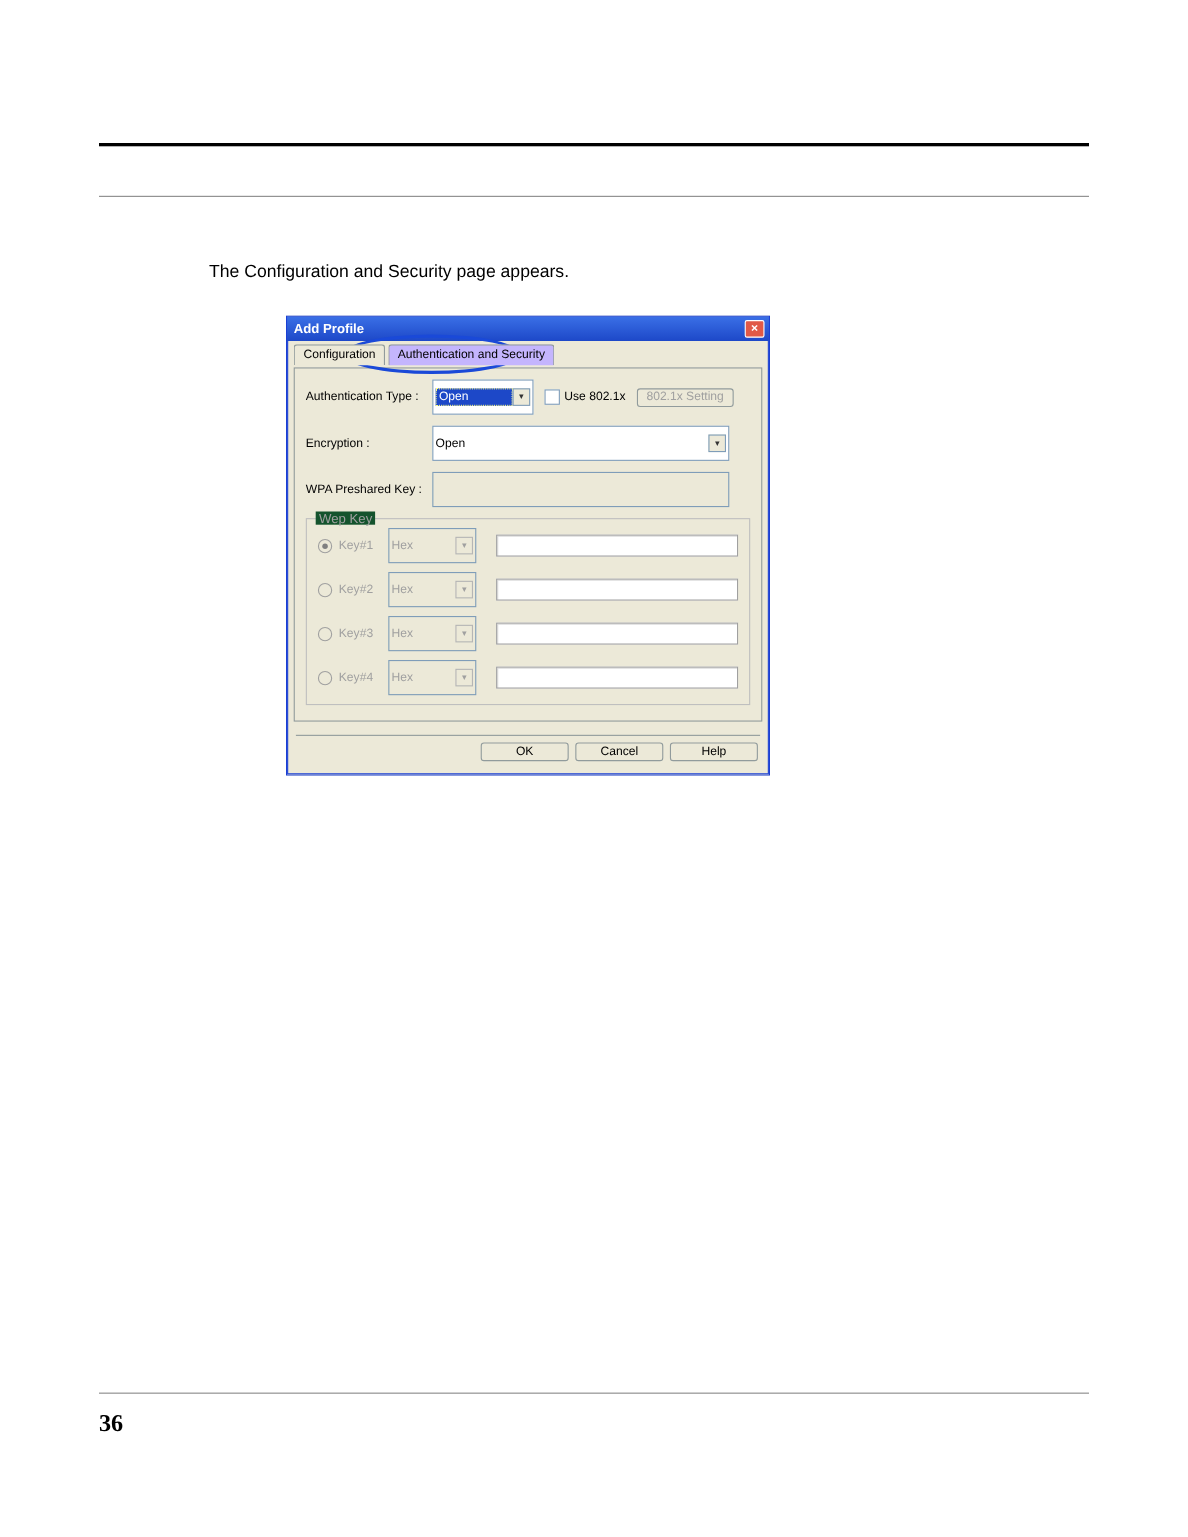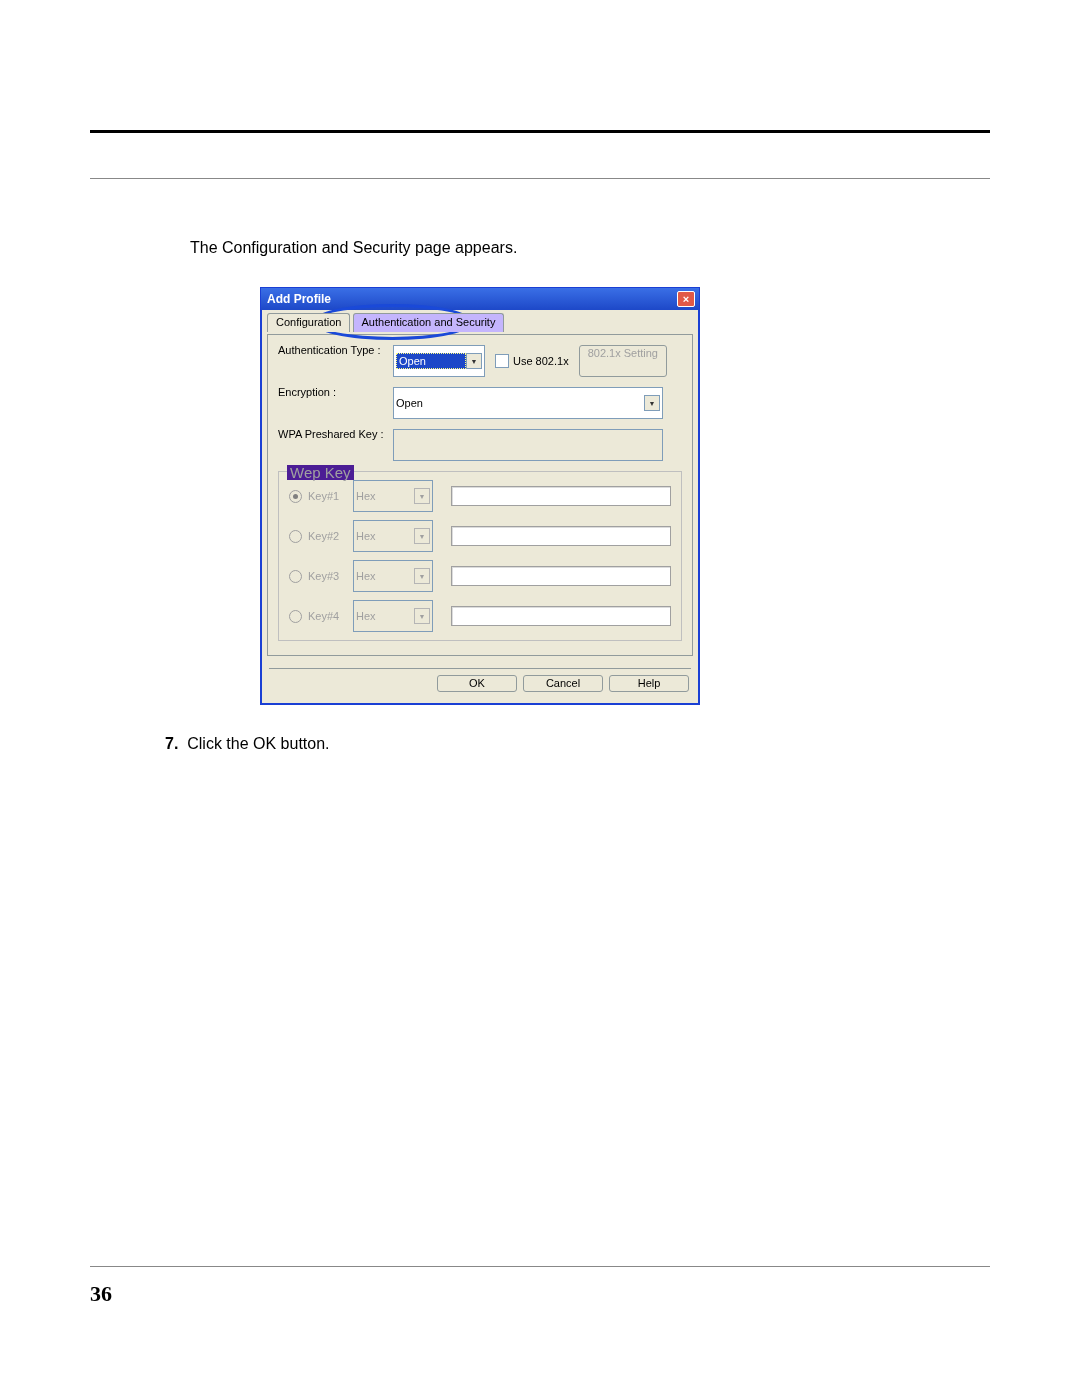--- a/index.html
+++ b/index.html
@@ -131,20 +131,21 @@
   .panel {
     border: 1px solid #919b9c;
     background: #ece9d8;
     padding: 10px 10px 14px 10px;
     box-sizing: border-box;
   }
 
   
   .row {
     display: flex;
+    align-items: center;
     margin-bottom: 10px;
   }
   .lbl {
     width: 115px;
     font-size: 11px;
     color: #000;
   }
   .combo, .textbox {
     height: 32px;
     background: #fff;
@@ -219,23 +220,23 @@
   .fieldset {
     border: 1px solid #bfbfbf;
     margin-top: 4px;
     padding: 8px 10px 8px 10px;
     position: relative;
   }
   .legend {
     position: absolute;
     top: -7px;
     left: 8px;
-    background: #4c1d95;
+    background: #14532d;
     padding: 0 3px;
-    font-size: 15px;
+    font-size: 12px;
     color: #a0a0a0;
   }
   .wep-row {
     display: flex;
     align-items: center;
     margin-bottom: 8px;
   }
   .wep-row:last-child { margin-bottom: 0; }
   .radio {
     width: 11px; height: 11px;
@@ -395,20 +396,16 @@
 
       <div class="dlg-sep"></div>
       <div class="btnrow">
         <div class="btn">OK</div>
         <div class="btn">Cancel</div>
         <div class="btn">Help</div>
       </div>
     </div>
   </div>
 
-  <p class="step">
-    <b>7.</b>
-    &nbsp;<span>Click the OK button.</span>
-  </p>
 
   <hr class="hr-bottom bottom-rule">
   <div class="page-num">36</div>
 </div>
 
 </body></html>

